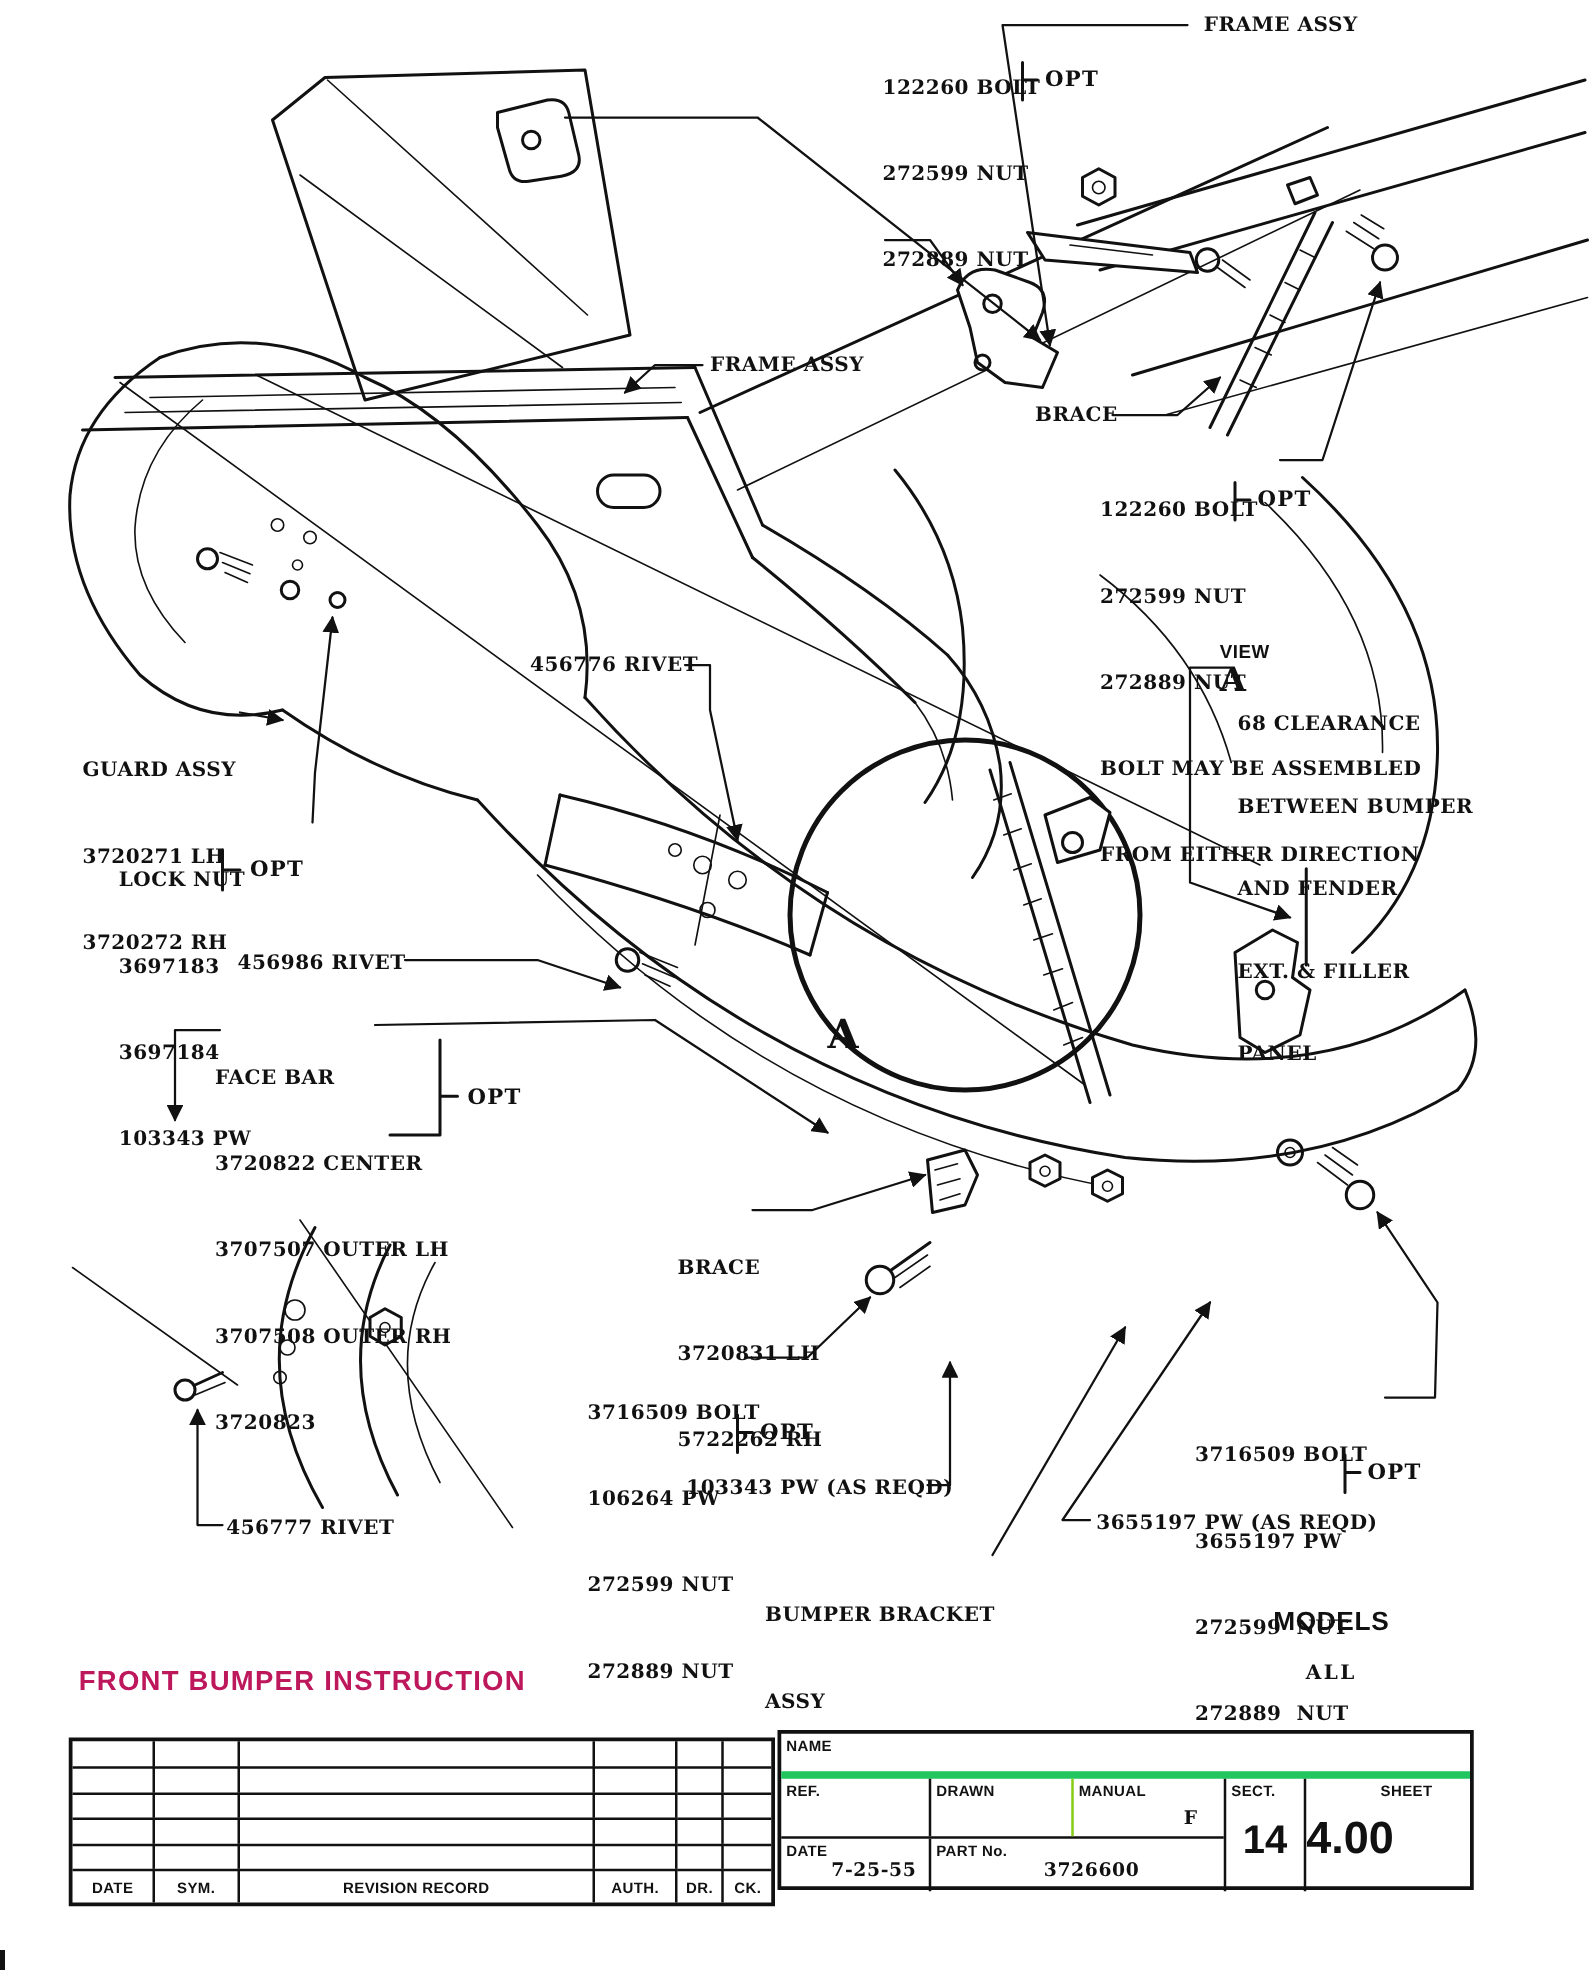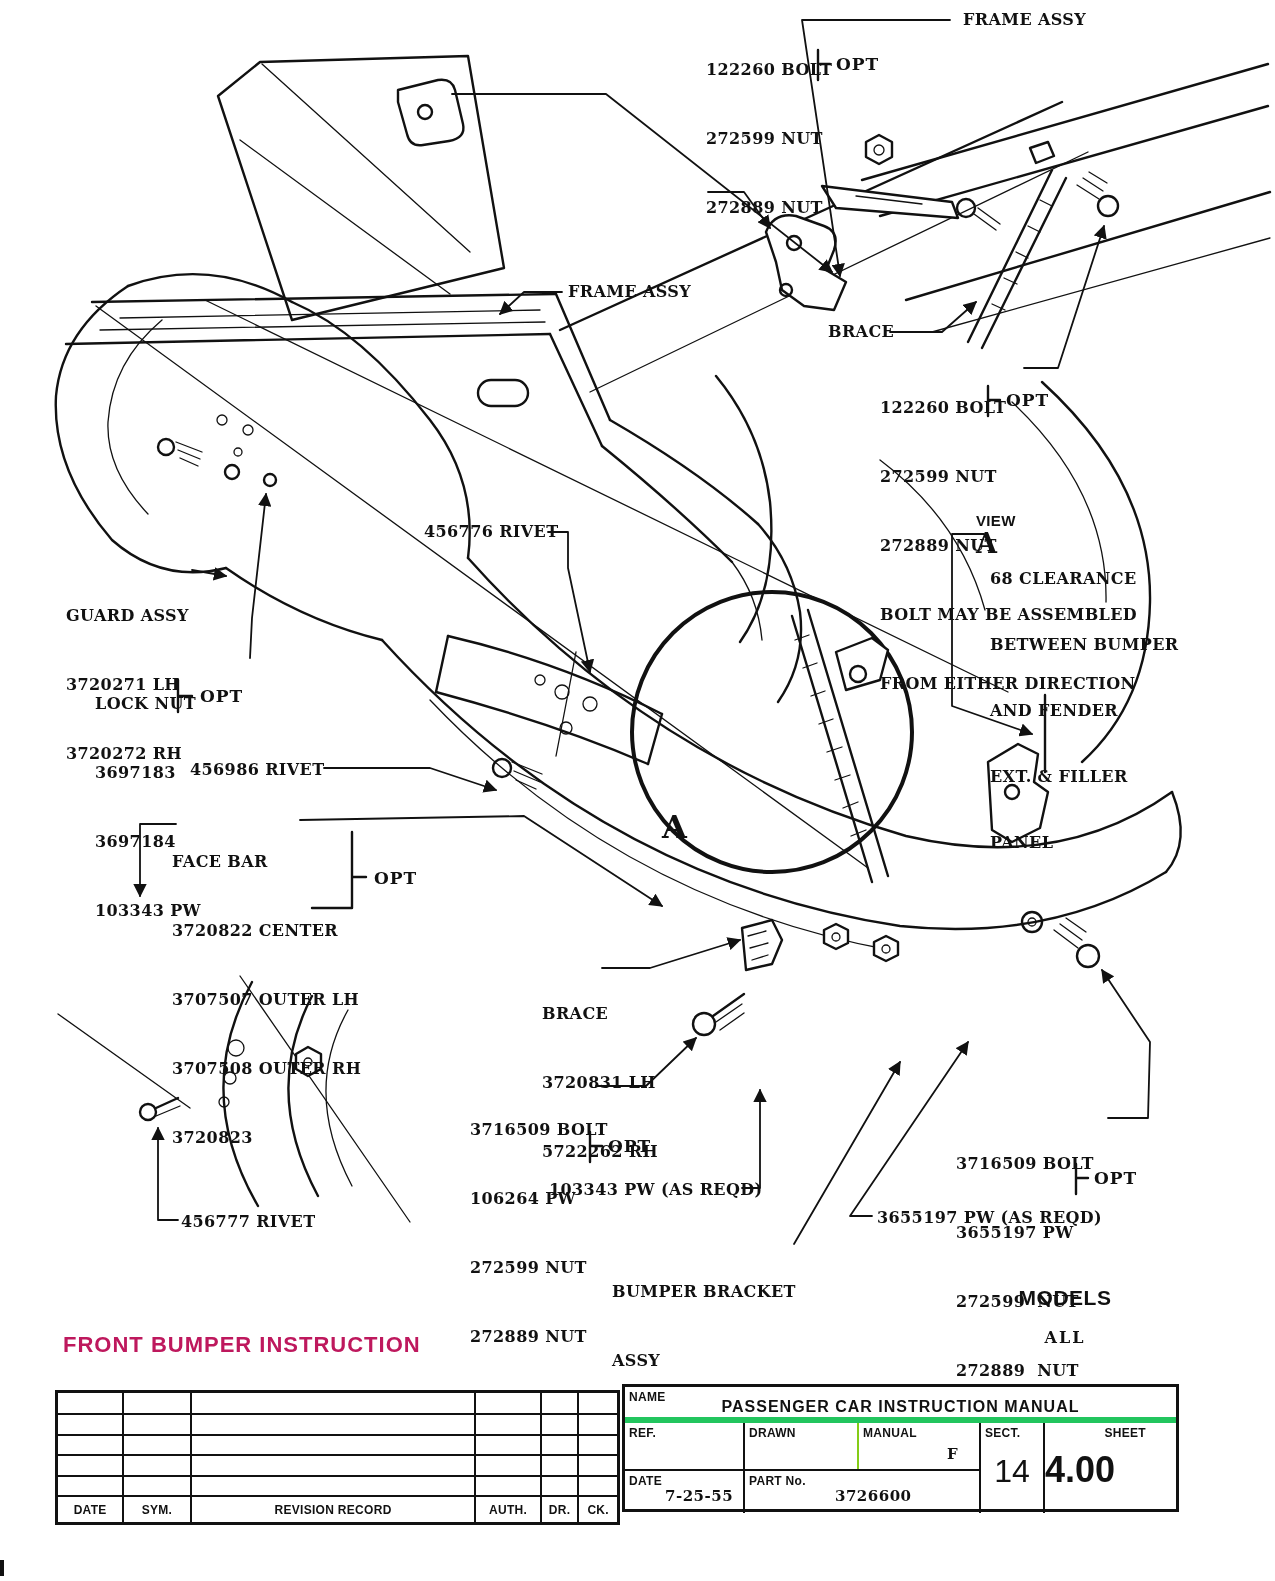--- a/index.html
+++ b/index.html
@@ -370,21 +370,20 @@
         <div class="revcell" style="width:38px">DR.</div>
         <div class="revcell" style="width:38px;border-right:none">CK.</div>
       </div>
     </div>
   </div>
 
   <div class="tblk" style="left:622px;top:1384px;width:557px;height:128px">
 
     <div class="cell" style="height:36px;border-bottom:6px solid #22c55e">
       <span class="clab">NAME</span>
-      <div class="sans" style="text-align:center;font-weight:bold;font-size:16px;letter-spacing:1px;padding-top:11px">PASSENGER CAR INSTRUCTION MANUAL</div>
     </div>
 
     <div style="display:flex;height:90px">
       <div style="width:354px;display:flex;flex-direction:column">
         <div style="display:flex;height:46px;border-bottom:2px solid #111">
           <div class="cell" style="width:120px;border-right:2px solid #111">
             <span class="clab">REF.</span>
           </div>
           <div class="cell" style="width:114px;border-right:2px solid #84cc16">
             <span class="clab">DRAWN</span>
@@ -400,21 +399,21 @@
             <span class="cval" style="position:absolute;left:40px;top:16px">7-25-55</span>
           </div>
           <div class="cell" style="flex:1">
             <span class="clab">PART No.</span>
             <span class="cval" style="position:absolute;left:90px;top:16px">3726600</span>
           </div>
         </div>
       </div>
       <div class="cell" style="width:64px;border-left:2px solid #111">
         <span class="clab">SECT.</span>
-        <div class="sans" style="text-align:center;font-weight:normal;font-size:32px;margin-top:30px">14</div>
+        <div class="sans" style="text-align:center;font-weight:bold;font-size:32px;margin-top:30px">14</div>
       </div>
       <div class="cell" style="flex:1;border-left:2px solid #111">
         <span class="clab" style="left:auto;right:30px">SHEET</span>
         <div class="sans" style="text-align:left;font-weight:bold;font-size:36px;margin-top:26px">4.00</div>
       </div>
     </div>
   </div>
 
   <div class="tick"></div>
 </div>

